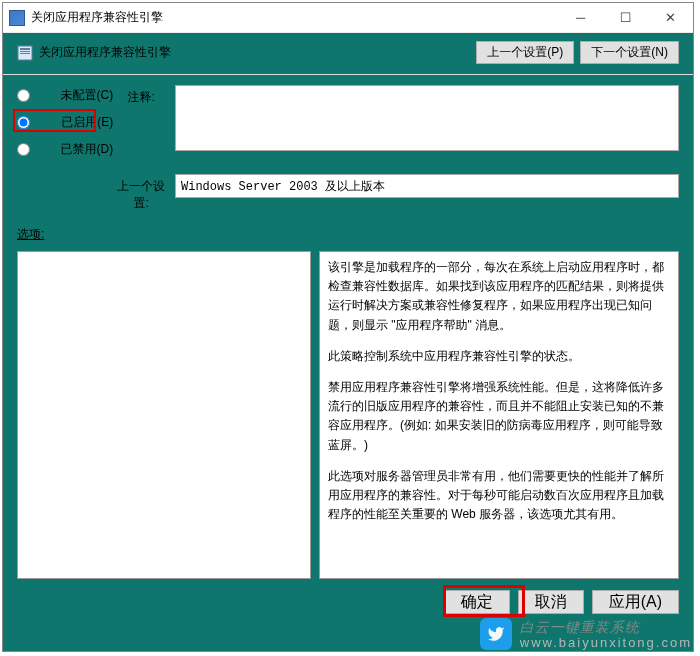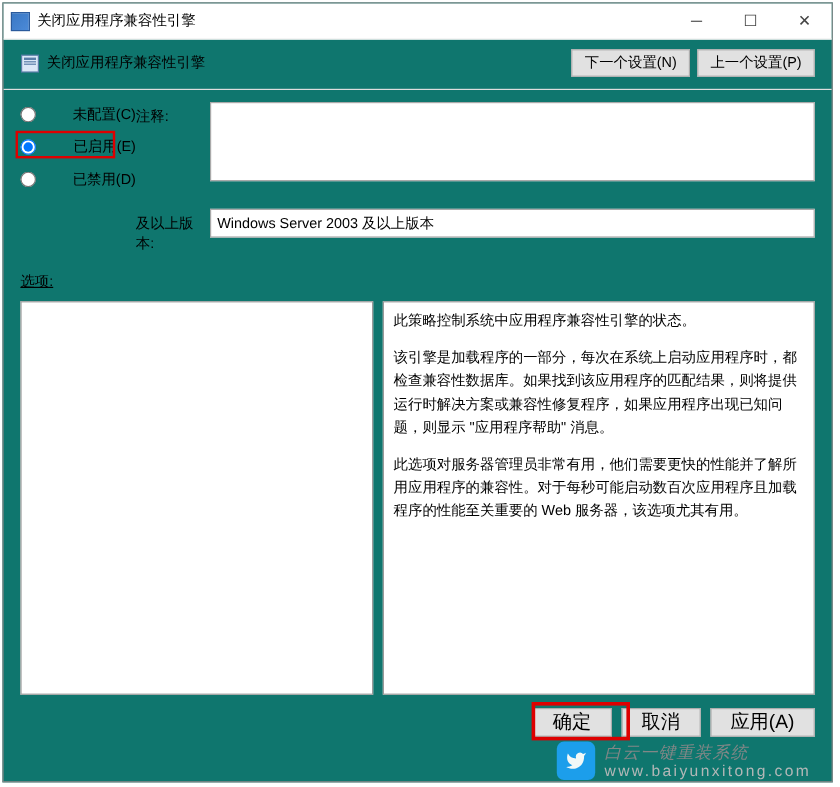--- a/index.html
+++ b/index.html
@@ -15,36 +15,36 @@
 .header-title { flex: 1; font-size: 12px; }
 .navbtns { display: flex; gap: 6px; }
 .navbtn { height: 23px; padding: 0 10px; background: #e1e1e1; border: 1px solid #adadad; font-size: 12px; cursor: pointer; }
 .config-section { padding: 10px 14px 8px 14px; }
 .row { display: flex; align-items: flex-start; margin-bottom: 6px; }
 .radio-col { width: 100px; padding-top: 2px; }
 .radio-opt { display: flex; align-items: center; margin-bottom: 10px; position: relative; justify-content: space-between; }
 .radio-opt input { margin-right: 6px; width: 13px; height: 13px; }
 .radio-opt label { white-space: nowrap; }
 .highlight-red { position: absolute; border: 2px solid #d00; left: -4px; top: -5px; width: 83px; height: 23px; }
-.label-col { width: 64px; text-align: left; padding-right: 6px; padding-top: 4px; }
+.label-col { width: 64px; text-align: center; padding-right: 6px; padding-top: 4px; }
 .field-col { flex: 1; }
 .textarea-comment { width: 504px; height: 66px; border: 1px solid #a9a9a9; background: #fff; resize: none; font-family: inherit; font-size: 12px; padding: 2px; }
-.platform-input { width: 504px; height: 24px; border: 1px solid #a9a9a9; background: #fff; padding: 3px 5px; font-size: 12px; }
+.platform-input { width: 504px; height: 24px; border: 1px solid #a9a9a9; background: #fff; padding: 3px 5px; font-size: 12px; font-family: Liberation Mono, monospace; }
 .mid-labels { display: flex; padding: 6px 14px 4px 14px; text-decoration: underline; }
 .mid-left { width: 300px; }
 .mid-right { flex: 1; }
 .panels { display: flex; gap: 8px; padding: 4px 14px 0 14px; height: 332px; }
 .panel { border: 1px solid #9a9a9a; background: #fff; overflow-y: auto; padding: 6px 8px; line-height: 1.6; }
 .panel-left { width: 294px; }
 .panel-right { flex: 1; }
 .panel-right p { margin-bottom: 12px; }
 .footer { display: flex; justify-content: flex-end; align-items: center; padding: 10px 14px; gap: 8px; position: relative; height: 46px;}
 .footbtn { height: 24px; padding: 0 16px; background: #e1e1e1; border: 1px solid #adadad; font-size: 16px; cursor: pointer; }
 .footer-highlight { position: absolute; border: 3px solid #d00; right: 168px; top: 6px; width: 82px; height: 32px; }
-.watermark { position: absolute; right: 24px; bottom: 6px; display: flex; align-items: center; gap: 8px; opacity: 0.95; z-index: 10;}
+.watermark { position: absolute; right: 8px; bottom: 6px; display: flex; align-items: center; gap: 8px; opacity: 0.95; z-index: 10;}
 .wm-badge { width: 32px; height: 32px; background: #1da1f2; border-radius: 6px; display:flex; align-items:center; justify-content:center; color:#fff; }
 .wm-text { font-size: 14px; color: #888; letter-spacing: 1px; font-style: italic; }
 .wm-sub { font-size: 13px; color: #bbb; letter-spacing: 2px; display:block; margin-top:-2px;}
 .cfg-second { display:flex; margin-top: 4px;}
 </style>
 </head>
 <body>
 
 <div class="window">
 
@@ -60,22 +60,22 @@
 
   <div class="header-row">
     <svg class="header-icon" viewBox="0 0 16 16">
         <rect x="1" y="1" width="14" height="14" fill="#dbe8f7" stroke="#5a7ea8"></rect>
         <rect x="3" y="3" width="10" height="2" fill="#5a7ea8"></rect>
         <rect x="3" y="6" width="10" height="1" fill="#5a7ea8"></rect>
         <rect x="3" y="8" width="10" height="1" fill="#5a7ea8"></rect>
       </svg>
     <span class="header-title">关闭应用程序兼容性引擎</span>
     <div class="navbtns">
+      <button class="navbtn">上一个设置(P)</button>
       <button class="navbtn">下一个设置(N)</button>
-      <button class="navbtn">上一个设置(P)</button>
     </div>
   </div>
 
   <div class="config-section">
     <div class="row">
       <div class="radio-col">
         <div class="radio-opt">
           <input type="radio" name="state" style="">
           <label>未配置(C)</label>
         </div>
@@ -89,36 +89,37 @@
           <label>已禁用(D)</label>
         </div>
       </div>
       <div class="label-col">注释:</div>
       <div class="field-col">
         <textarea class="textarea-comment" style=""></textarea>
       </div>
     </div>
     <div class="cfg-second">
       <div class="radio-col"></div>
-      <div class="label-col">及以上版本:</div>
+      <div class="label-col">上一个设置:</div>
       <div class="field-col">
         <div class="platform-input">Windows Server 2003 及以上版本</div>
       </div>
     </div>
   </div>
 
   <div class="mid-labels">
     <div class="mid-left">选项:</div>
   </div>
 
   <div class="panels">
     <div class="panel panel-left"></div>
     <div class="panel panel-right">
+      <p>该引擎是加载程序的一部分，每次在系统上启动应用程序时，都检查兼容性数据库。如果找到该应用程序的匹配结果，则将提供运行时解决方案或兼容性修复程序，如果应用程序出现已知问题，则显示 "应用程序帮助" 消息。</p>
       <p>此策略控制系统中应用程序兼容性引擎的状态。</p>
-      <p>该引擎是加载程序的一部分，每次在系统上启动应用程序时，都检查兼容性数据库。如果找到该应用程序的匹配结果，则将提供运行时解决方案或兼容性修复程序，如果应用程序出现已知问题，则显示 "应用程序帮助" 消息。</p>
+      <p>禁用应用程序兼容性引擎将增强系统性能。但是，这将降低许多流行的旧版应用程序的兼容性，而且并不能阻止安装已知的不兼容应用程序。(例如: 如果安装旧的防病毒应用程序，则可能导致蓝屏。)</p>
       <p>此选项对服务器管理员非常有用，他们需要更快的性能并了解所用应用程序的兼容性。对于每秒可能启动数百次应用程序且加载程序的性能至关重要的 Web 服务器，该选项尤其有用。</p>
     </div>
   </div>
 
   <div class="footer">
     <div class="footer-highlight"></div>
     <button class="footbtn">确定</button>
     <button class="footbtn">取消</button>
     <button class="footbtn">应用(A)</button>
   </div>

